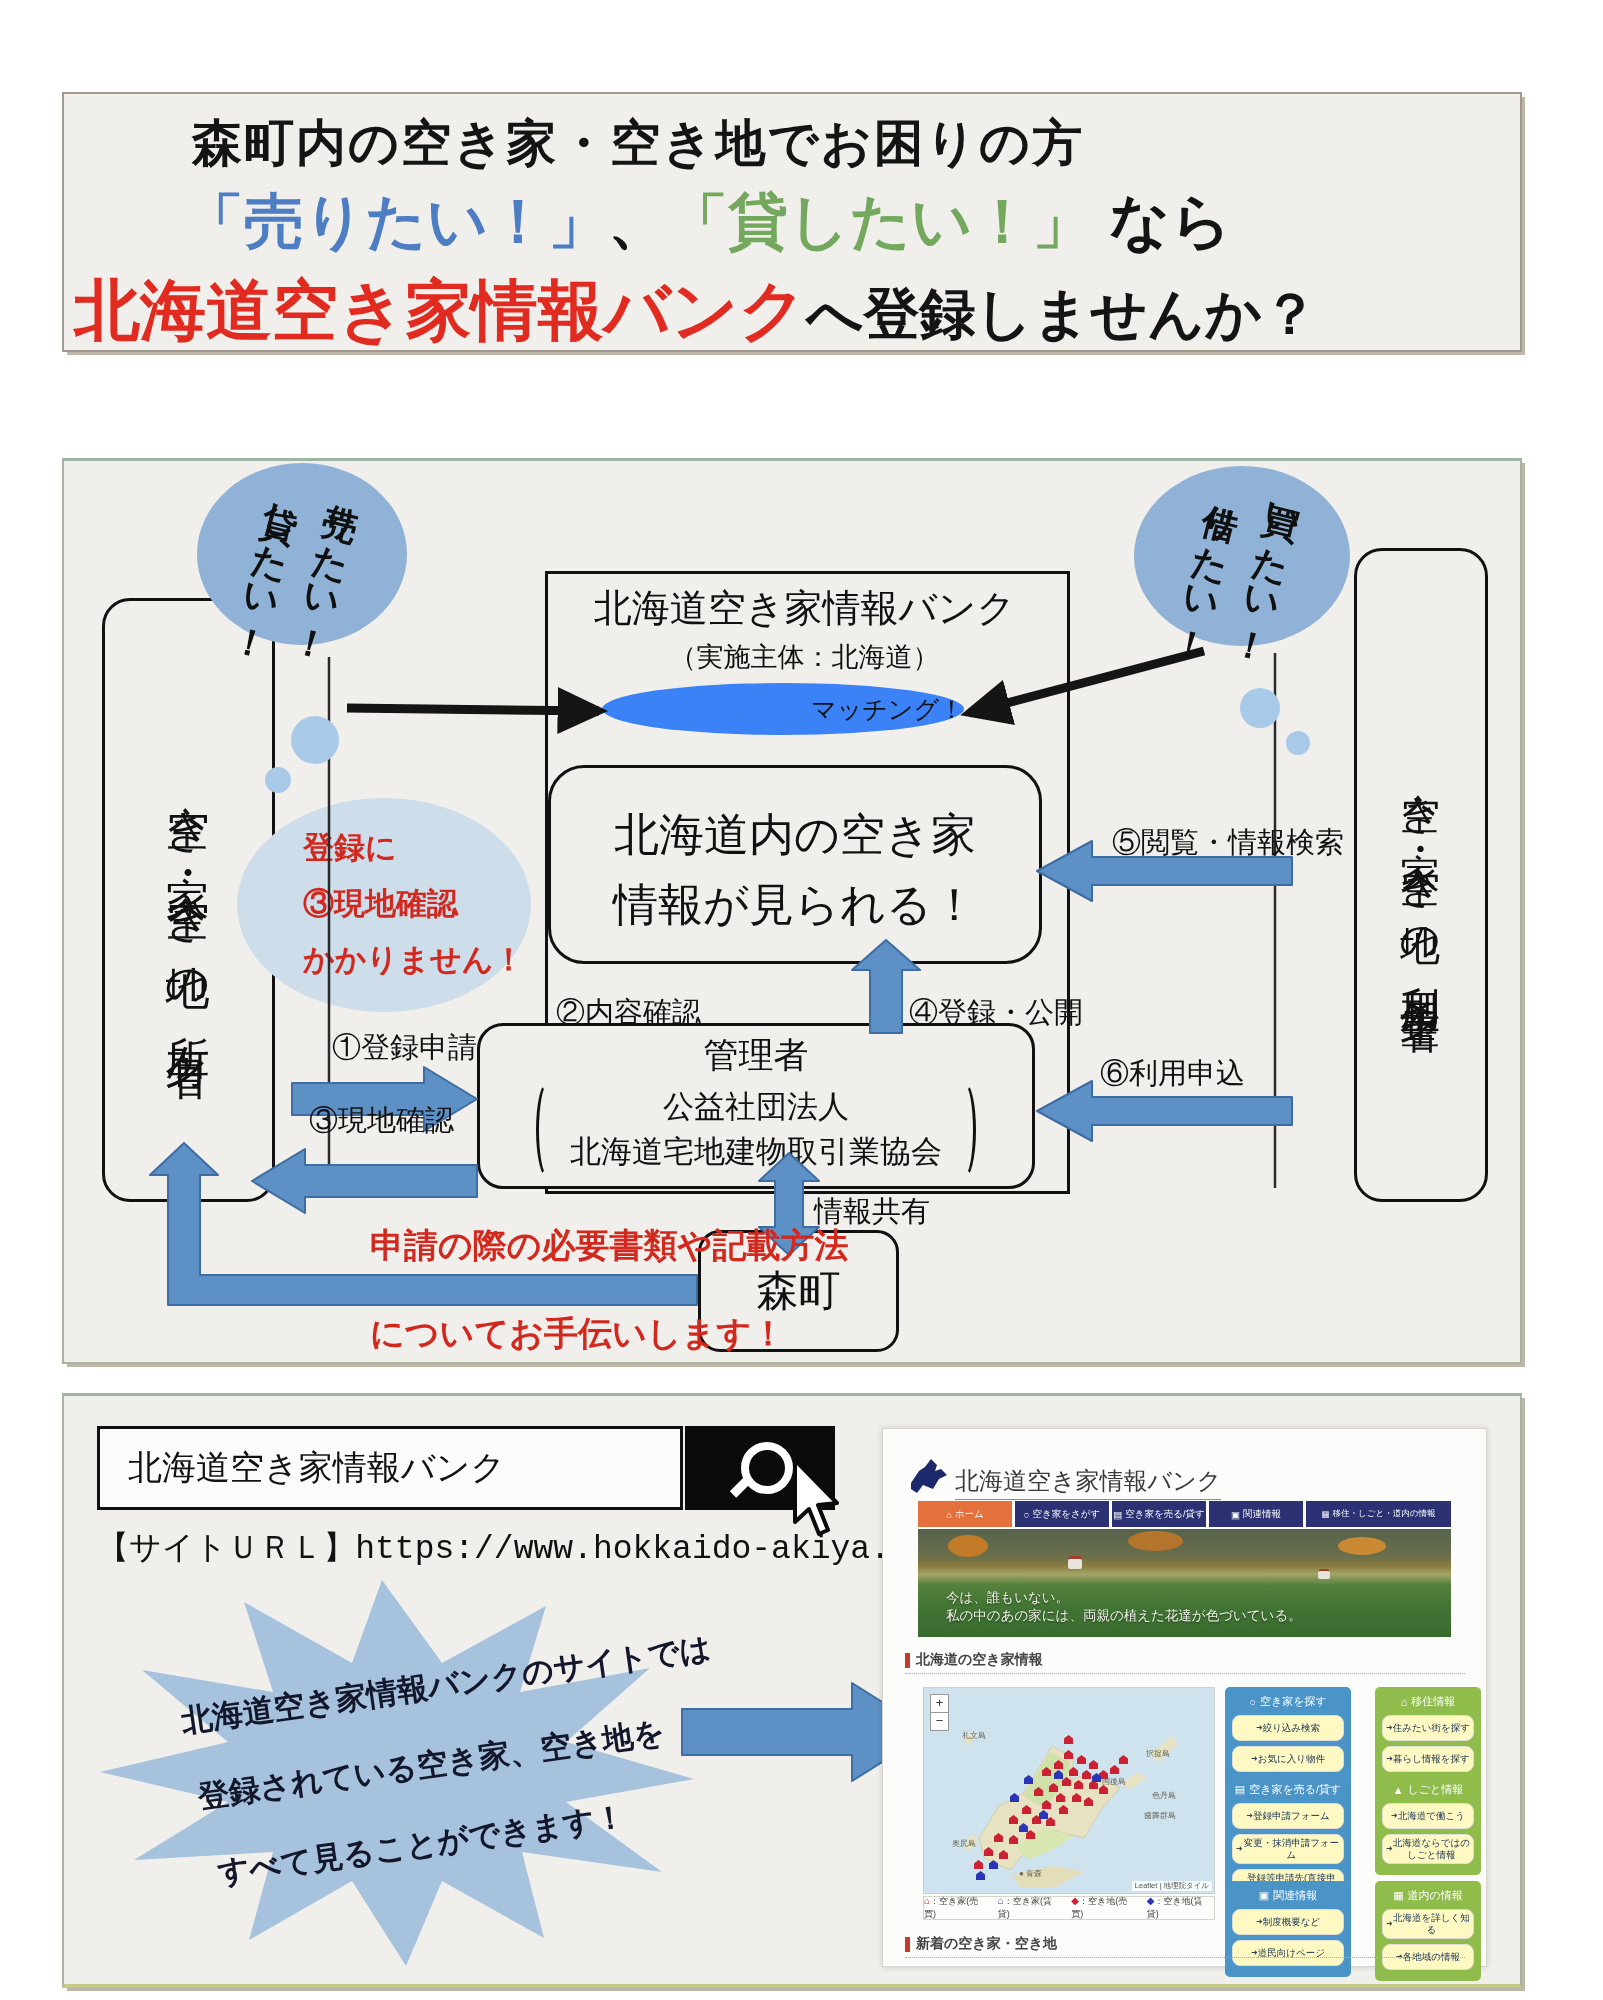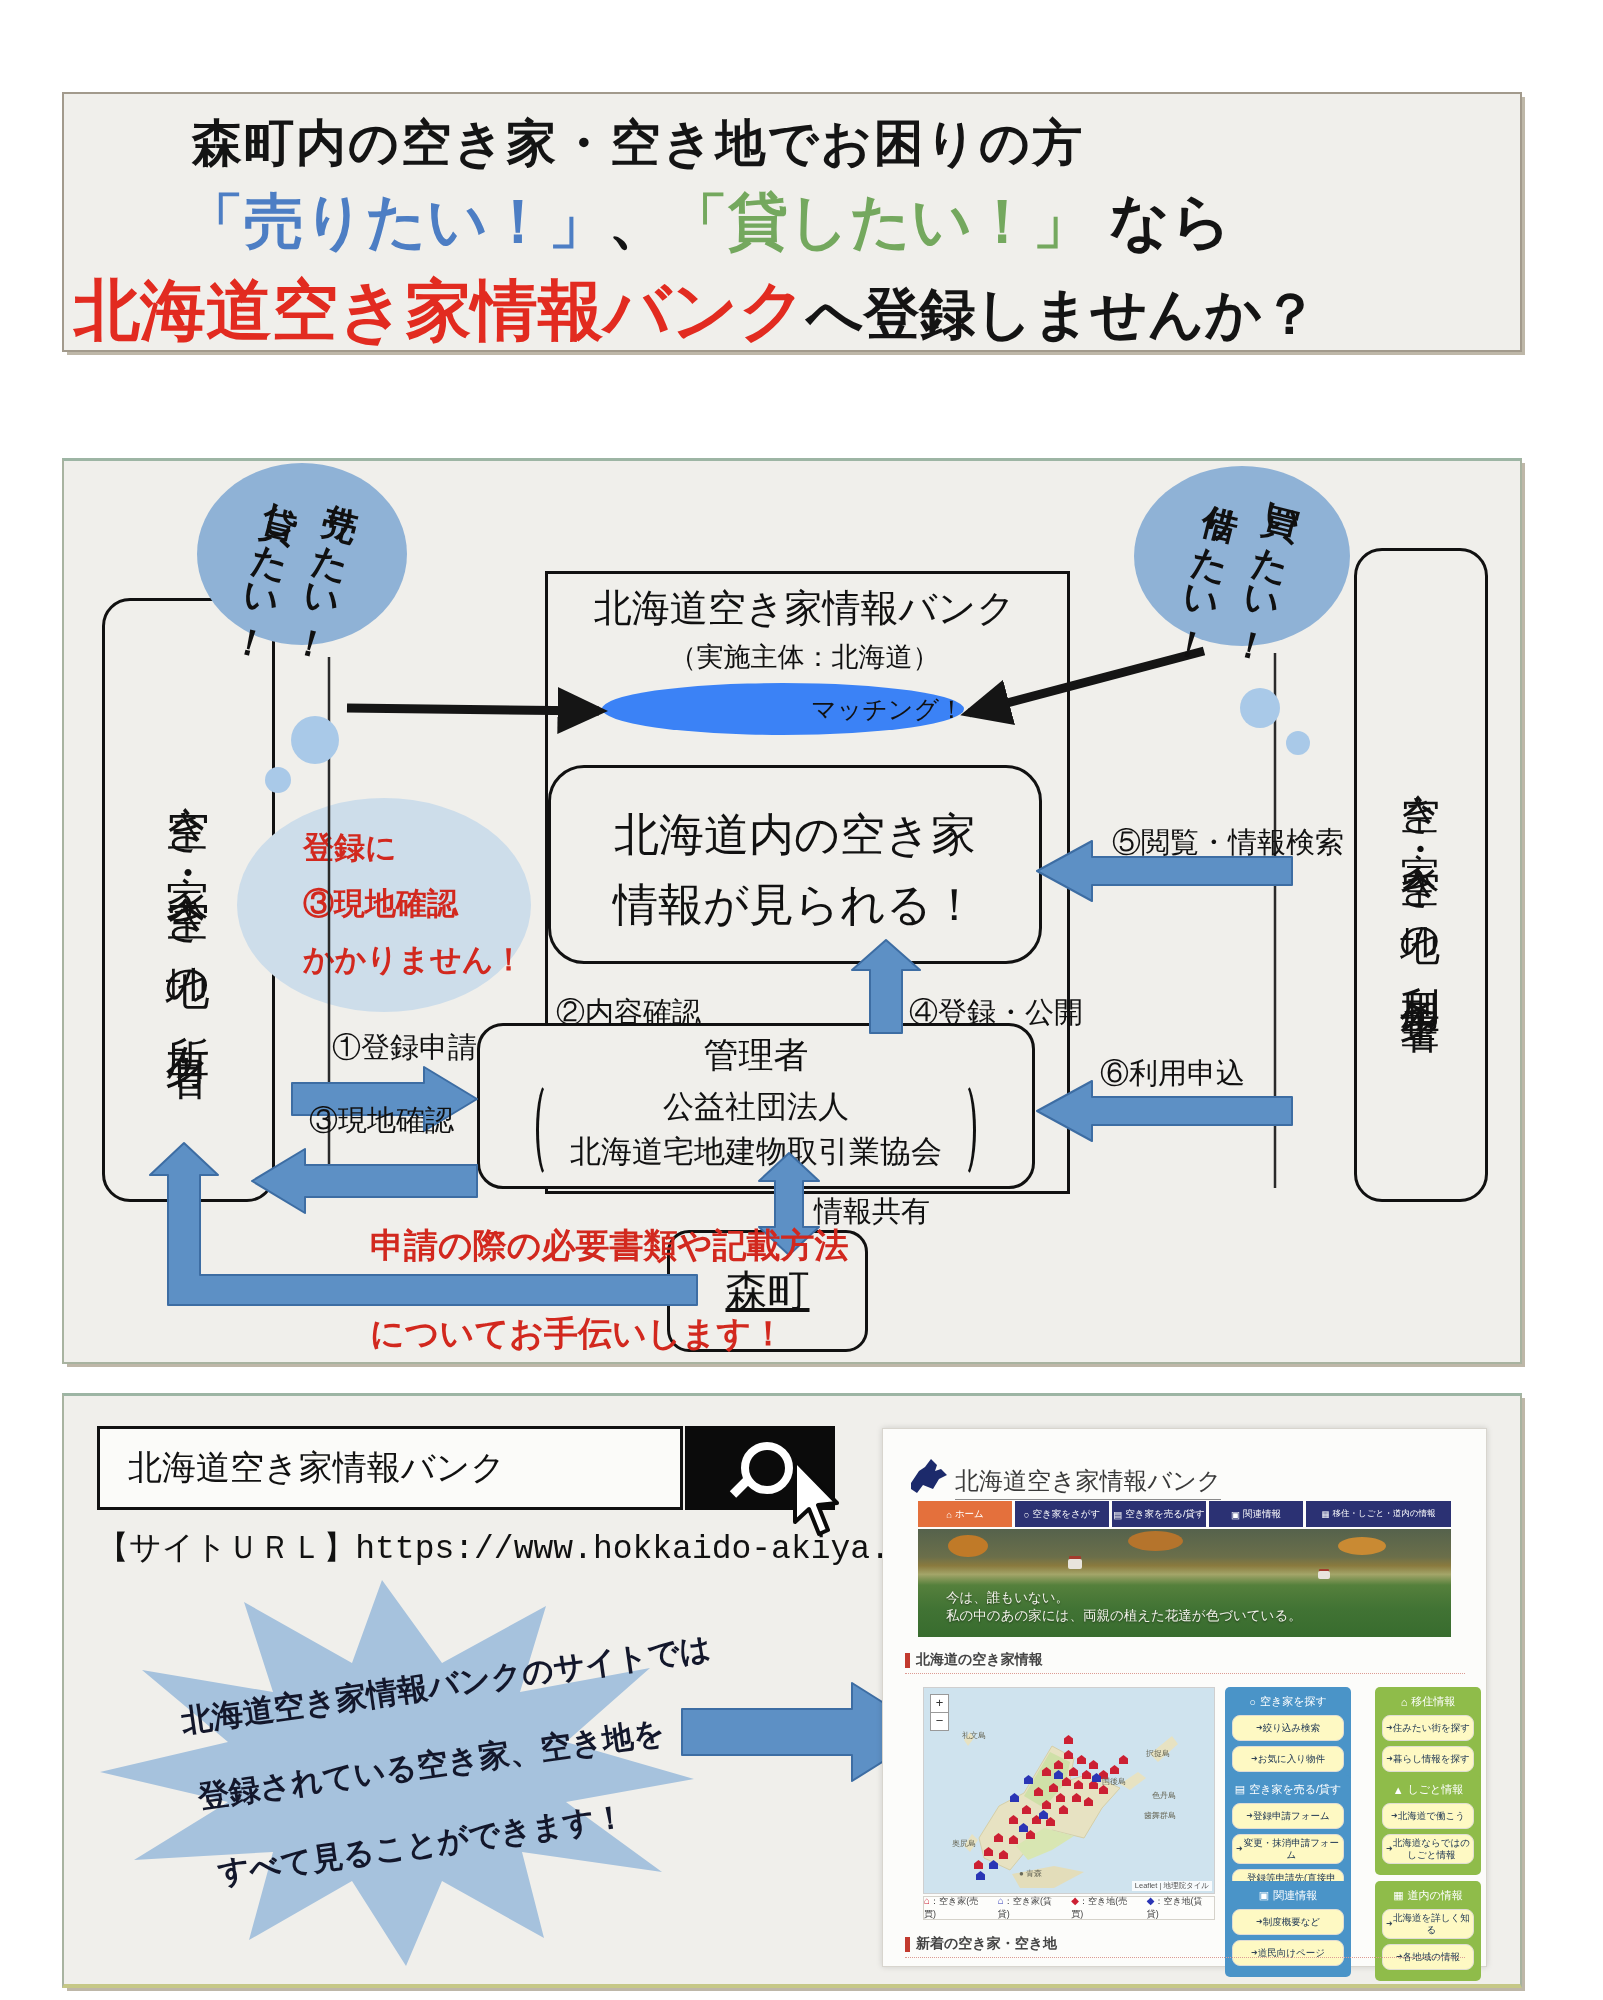--- a/index.html
+++ b/index.html
@@ -121,21 +121,21 @@
       <div class="mgr-title">管理者</div>
       <div style="display:flex;align-items:center;justify-content:center;gap:10px;margin-top:2px;">
         <span class="paren l"></span>
         <div class="mgr-lines">
           <div class="nowrap">公益社団法人</div>
           <div class="nowrap">北海道宅地建物取引業協会</div>
         </div>
         <span class="paren r"></span>
       </div>
     </div>
-    <div class="abs town-box" style="left:603px;top:769px;width:195px;height:116px;text-decoration:underline;">
+    <div class="abs town-box" style="left:634px;top:769px;width:195px;height:116px;">
       <span>森町</span>
     </div>
 
     <svg class="overlay" viewBox="0 0 1460 905">
       <defs>
         <marker id="ah" markerWidth="6" markerHeight="5.2" refX="4.6" refY="2.6" orient="auto">
           <path d="M0,0 L5.6,2.6 L0,5.2 Z" fill="#151515"></path>
         </marker>
       </defs>
 

